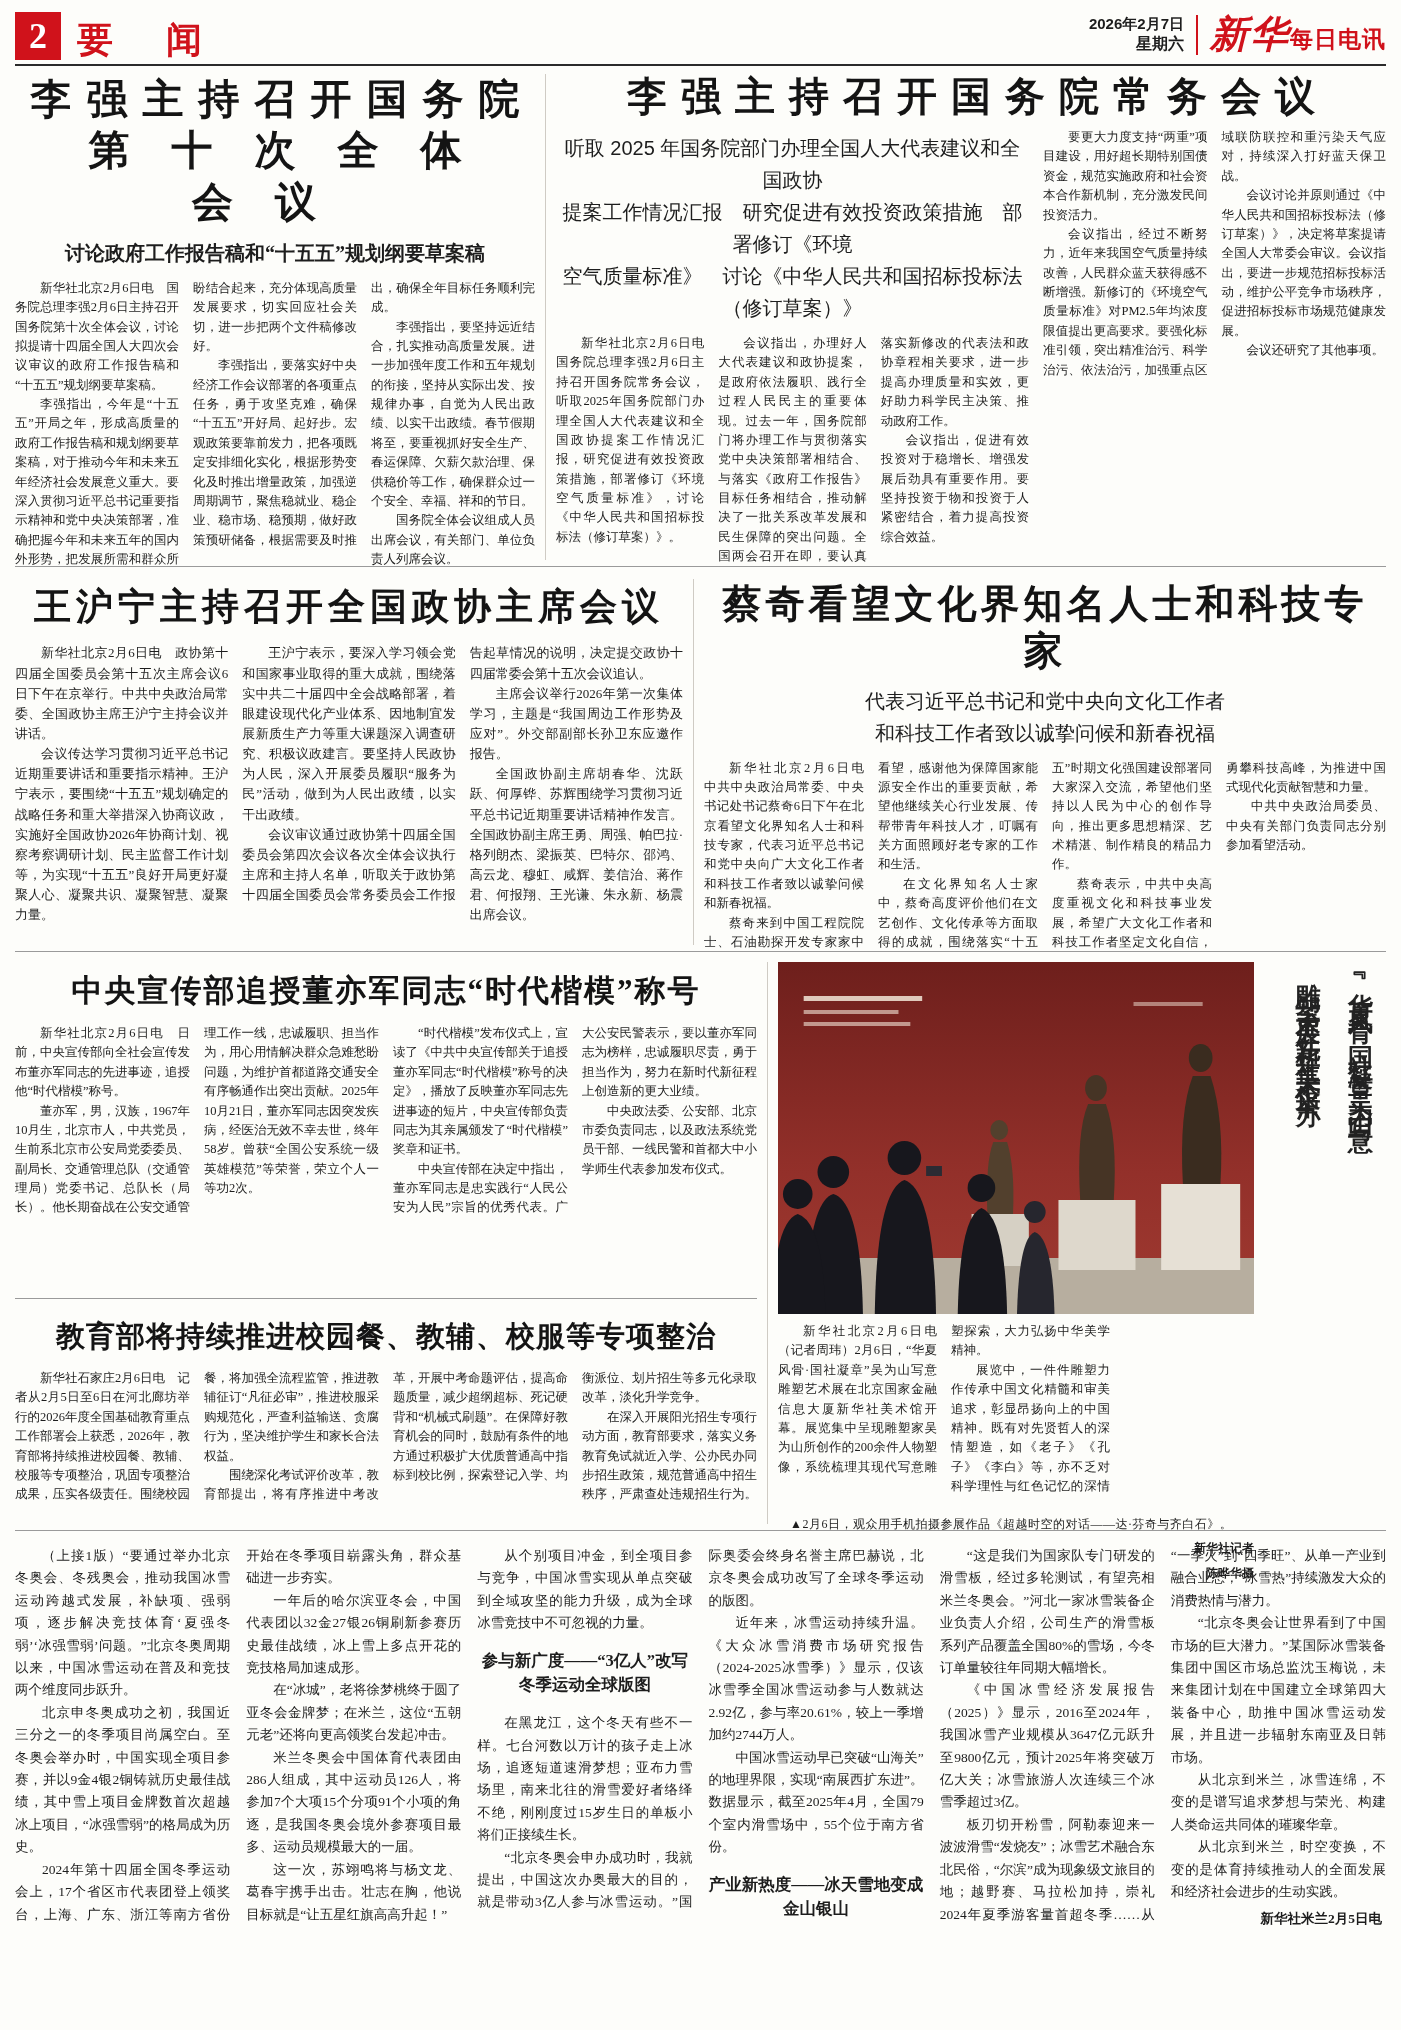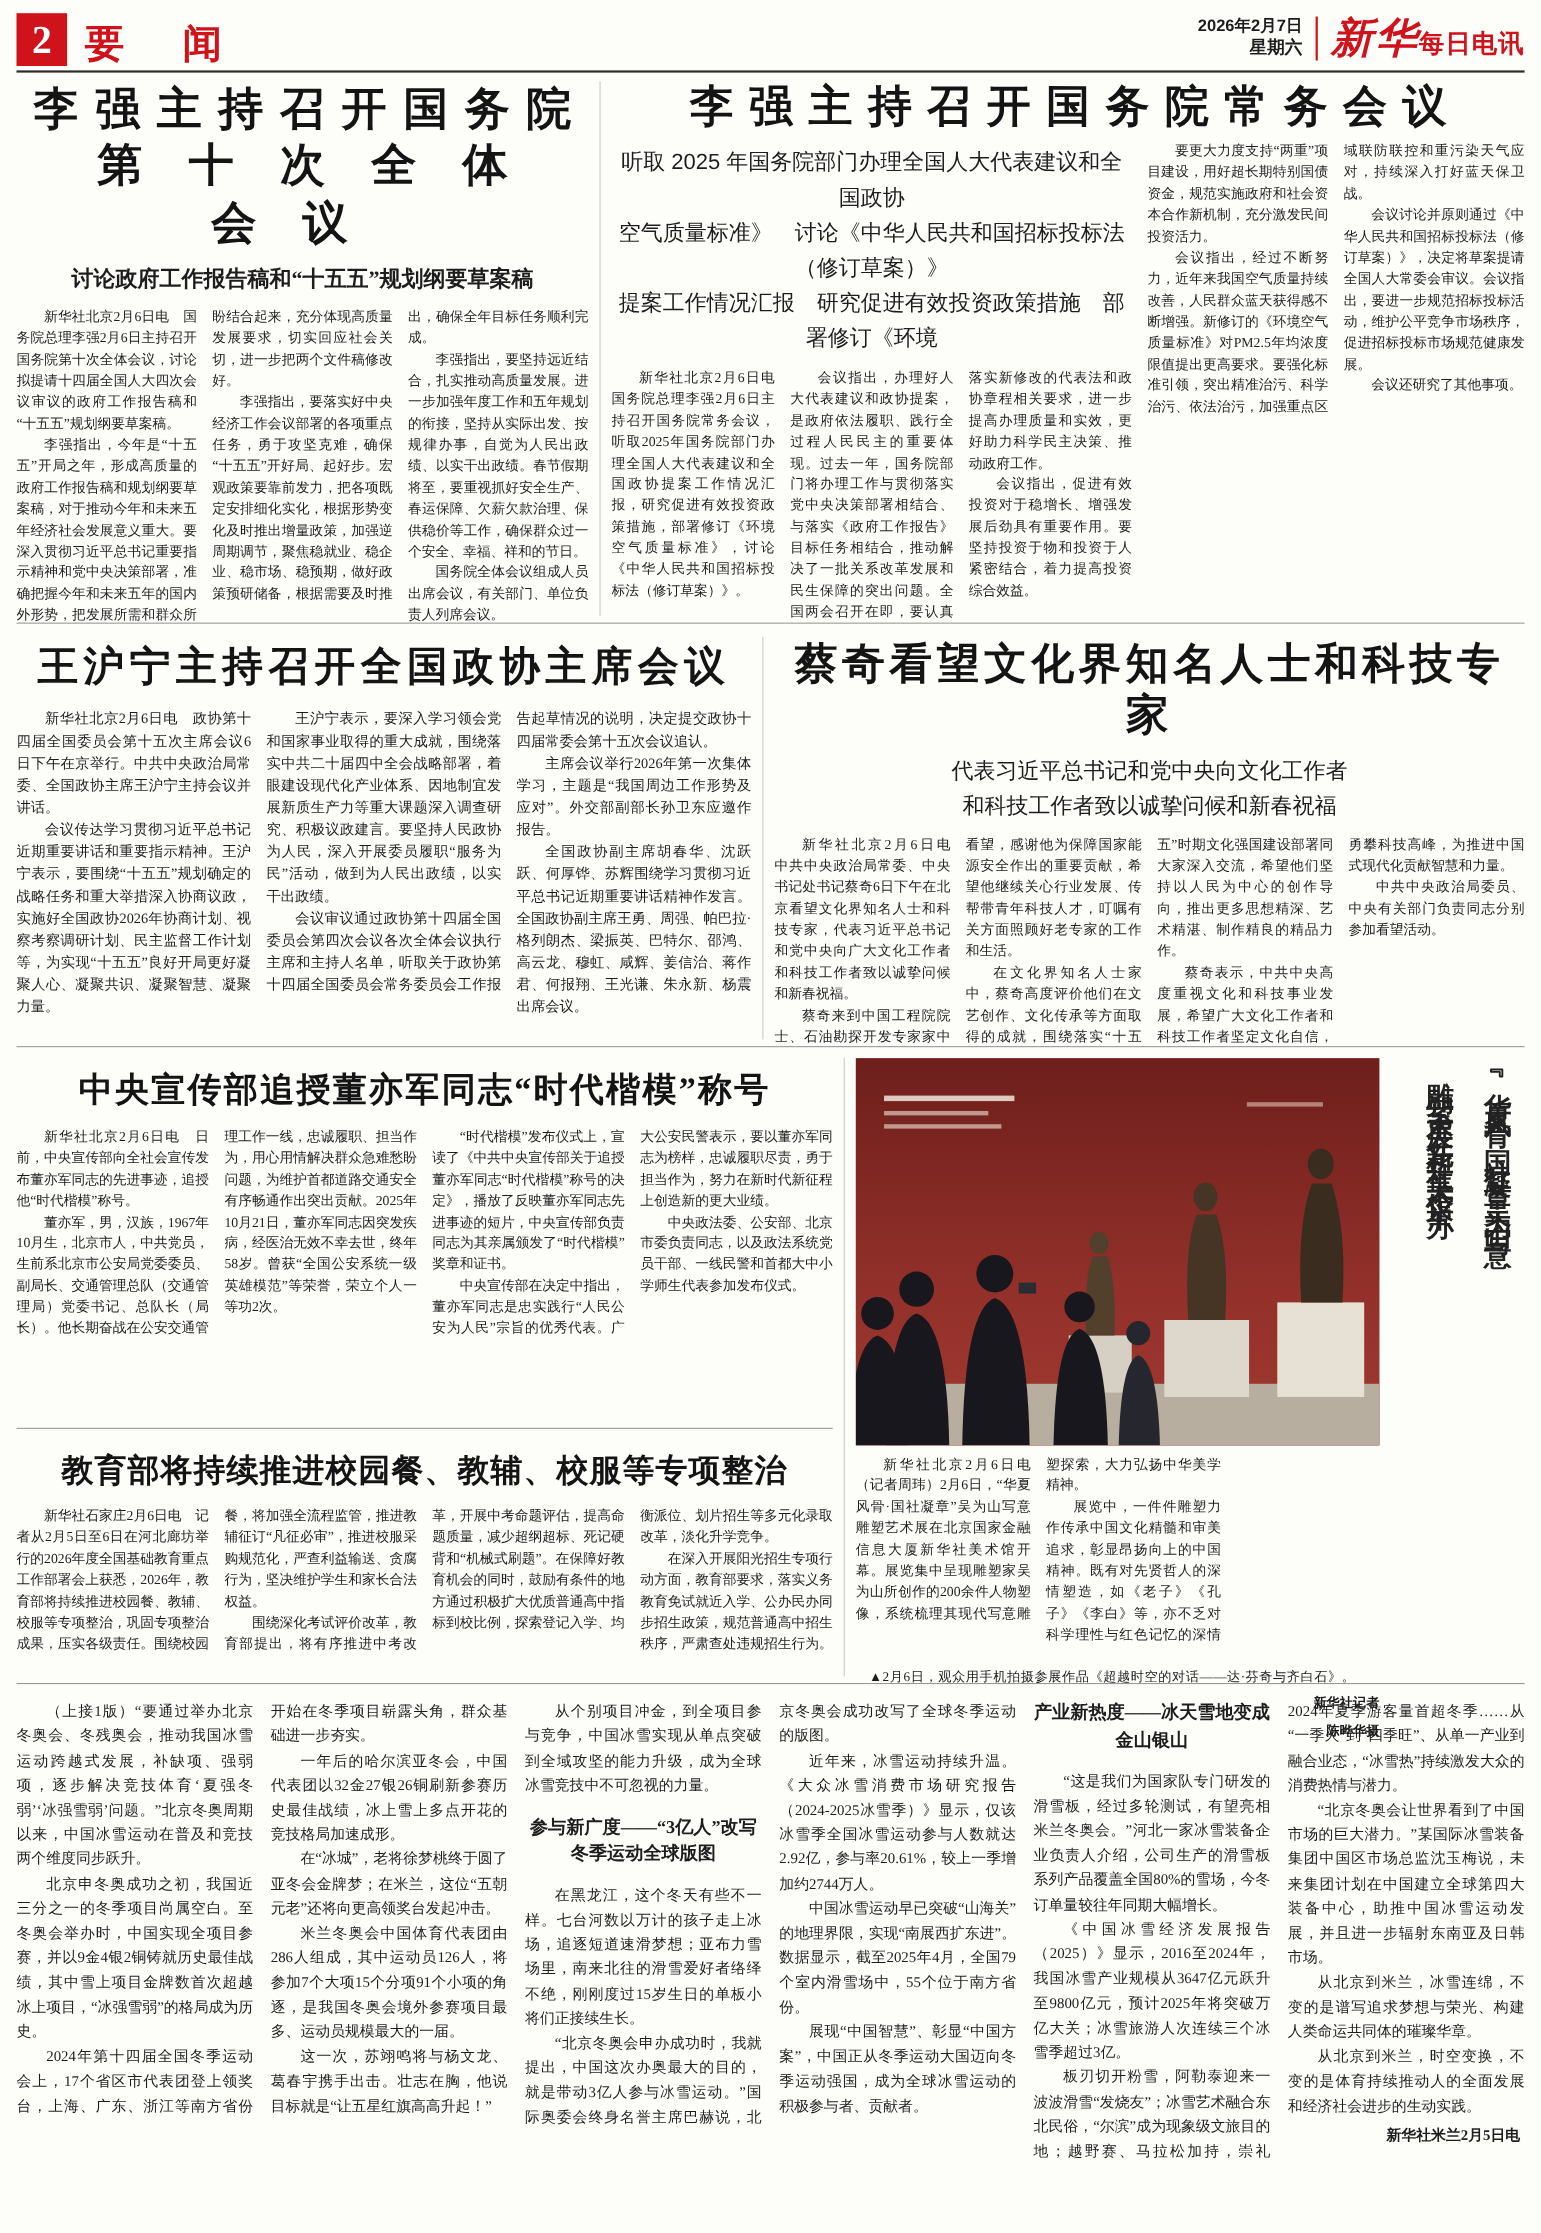--- a/index.html
+++ b/index.html
@@ -113,22 +113,22 @@
           <p class="para">国务院全体会议组成人员出席会议，有关部门、单位负责人列席会议。</p>
         </div>
     </article>
     <div class="vrule"></div>
     <article class="a2">
       <h1 class="a2-title">李强主持召开国务院常务会议</h1>
       <div class="a2-row">
         <div class="a2-left">
           <div class="a2-sub subsans">
               <div class="subline">听取 2025 年国务院部门办理全国人大代表建议和全国政协</div>
+              <div class="subline">提案工作情况汇报　研究促进有效投资政策措施　部署修订《环境</div>
               <div class="subline">空气质量标准》　讨论《中华人民共和国招标投标法（修订草案）》</div>
-              <div class="subline">提案工作情况汇报　研究促进有效投资政策措施　部署修订《环境</div>
             </div>
           <div class="body a2-bodyL">
               <p class="para">新华社北京2月6日电　国务院总理李强2月6日主持召开国务院常务会议，听取2025年国务院部门办理全国人大代表建议和全国政协提案工作情况汇报，研究促进有效投资政策措施，部署修订《环境空气质量标准》，讨论《中华人民共和国招标投标法（修订草案）》。</p>
               <p class="para">会议指出，办理好人大代表建议和政协提案，是政府依法履职、践行全过程人民民主的重要体现。过去一年，国务院部门将办理工作与贯彻落实党中央决策部署相结合、与落实《政府工作报告》目标任务相结合，推动解决了一批关系改革发展和民生保障的突出问题。全国两会召开在即，要认真落实新修改的代表法和政协章程相关要求，进一步提高办理质量和实效，更好助力科学民主决策、推动政府工作。</p>
               <p class="para">会议指出，促进有效投资对于稳增长、增强发展后劲具有重要作用。要坚持投资于物和投资于人紧密结合，着力提高投资综合效益。</p>
             </div>
         </div>
         <div class="body a2-bodyR">
             <p class="para">要更大力度支持“两重”项目建设，用好超长期特别国债资金，规范实施政府和社会资本合作新机制，充分激发民间投资活力。</p>
             <p class="para">会议指出，经过不断努力，近年来我国空气质量持续改善，人民群众蓝天获得感不断增强。新修订的《环境空气质量标准》对PM2.5年均浓度限值提出更高要求。要强化标准引领，突出精准治污、科学治污、依法治污，加强重点区域联防联控和重污染天气应对，持续深入打好蓝天保卫战。</p>
@@ -278,21 +278,20 @@
           <p class="para">米兰冬奥会中国体育代表团由286人组成，其中运动员126人，将参加7个大项15个分项91个小项的角逐，是我国冬奥会境外参赛项目最多、运动员规模最大的一届。</p>
           <p class="para">这一次，苏翊鸣将与杨文龙、葛春宇携手出击。壮志在胸，他说目标就是“让五星红旗高高升起！”</p>
           <p class="para">从个别项目冲金，到全项目参与竞争，中国冰雪实现从单点突破到全域攻坚的能力升级，成为全球冰雪竞技中不可忽视的力量。</p>
         </div>
       <p class="colsub">参与新广度——“3亿人”改写冬季运动全球版图</p>
       <div>
           <p class="para">在黑龙江，这个冬天有些不一样。七台河数以万计的孩子走上冰场，追逐短道速滑梦想；亚布力雪场里，南来北往的滑雪爱好者络绎不绝，刚刚度过15岁生日的单板小将们正接续生长。</p>
           <p class="para">“北京冬奥会申办成功时，我就提出，中国这次办奥最大的目的，就是带动3亿人参与冰雪运动。”国际奥委会终身名誉主席巴赫说，北京冬奥会成功改写了全球冬季运动的版图。</p>
           <p class="para">近年来，冰雪运动持续升温。《大众冰雪消费市场研究报告（2024-2025冰雪季）》显示，仅该冰雪季全国冰雪运动参与人数就达2.92亿，参与率20.61%，较上一季增加约2744万人。</p>
           <p class="para">中国冰雪运动早已突破“山海关”的地理界限，实现“南展西扩东进”。数据显示，截至2025年4月，全国79个室内滑雪场中，55个位于南方省份。</p>
-          <p class="para">展现“中国智慧”、彰显“中国方案”，中国正从冬季运动大国迈向冬季运动强国，成为全球冰雪运动的积极参与者、贡献者。</p>
         </div>
       <p class="colsub">产业新热度——冰天雪地变成金山银山</p>
       <div>
           <p class="para">“这是我们为国家队专门研发的滑雪板，经过多轮测试，有望亮相米兰冬奥会。”河北一家冰雪装备企业负责人介绍，公司生产的滑雪板系列产品覆盖全国80%的雪场，今冬订单量较往年同期大幅增长。</p>
           <p class="para">《中国冰雪经济发展报告（2025）》显示，2016至2024年，我国冰雪产业规模从3647亿元跃升至9800亿元，预计2025年将突破万亿大关；冰雪旅游人次连续三个冰雪季超过3亿。</p>
           <p class="para">板刃切开粉雪，阿勒泰迎来一波波滑雪“发烧友”；冰雪艺术融合东北民俗，“尔滨”成为现象级文旅目的地；越野赛、马拉松加持，崇礼2024年夏季游客量首超冬季……从“一季火”到“四季旺”、从单一产业到融合业态，“冰雪热”持续激发大众的消费热情与潜力。</p>
           <p class="para">“北京冬奥会让世界看到了中国市场的巨大潜力。”某国际冰雪装备集团中国区市场总监沈玉梅说，未来集团计划在中国建立全球第四大装备中心，助推中国冰雪运动发展，并且进一步辐射东南亚及日韩市场。</p>
           <p class="para">从北京到米兰，冰雪连绵，不变的是谱写追求梦想与荣光、构建人类命运共同体的璀璨华章。</p>
           <p class="para">从北京到米兰，时空变换，不变的是体育持续推动人的全面发展和经济社会进步的生动实践。</p>
         </div>

